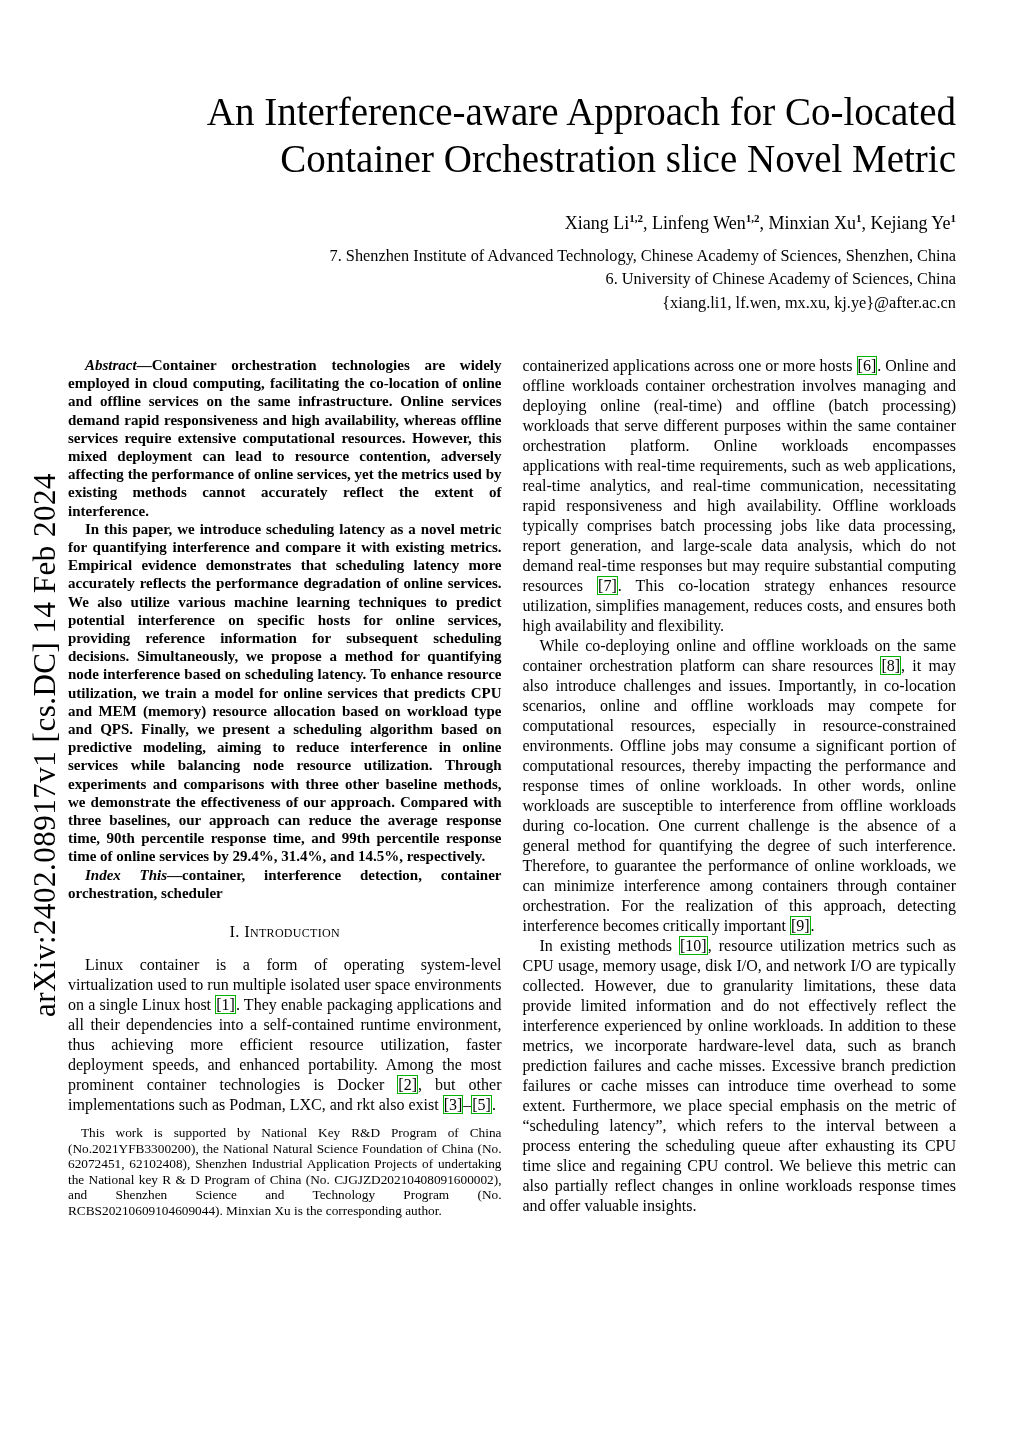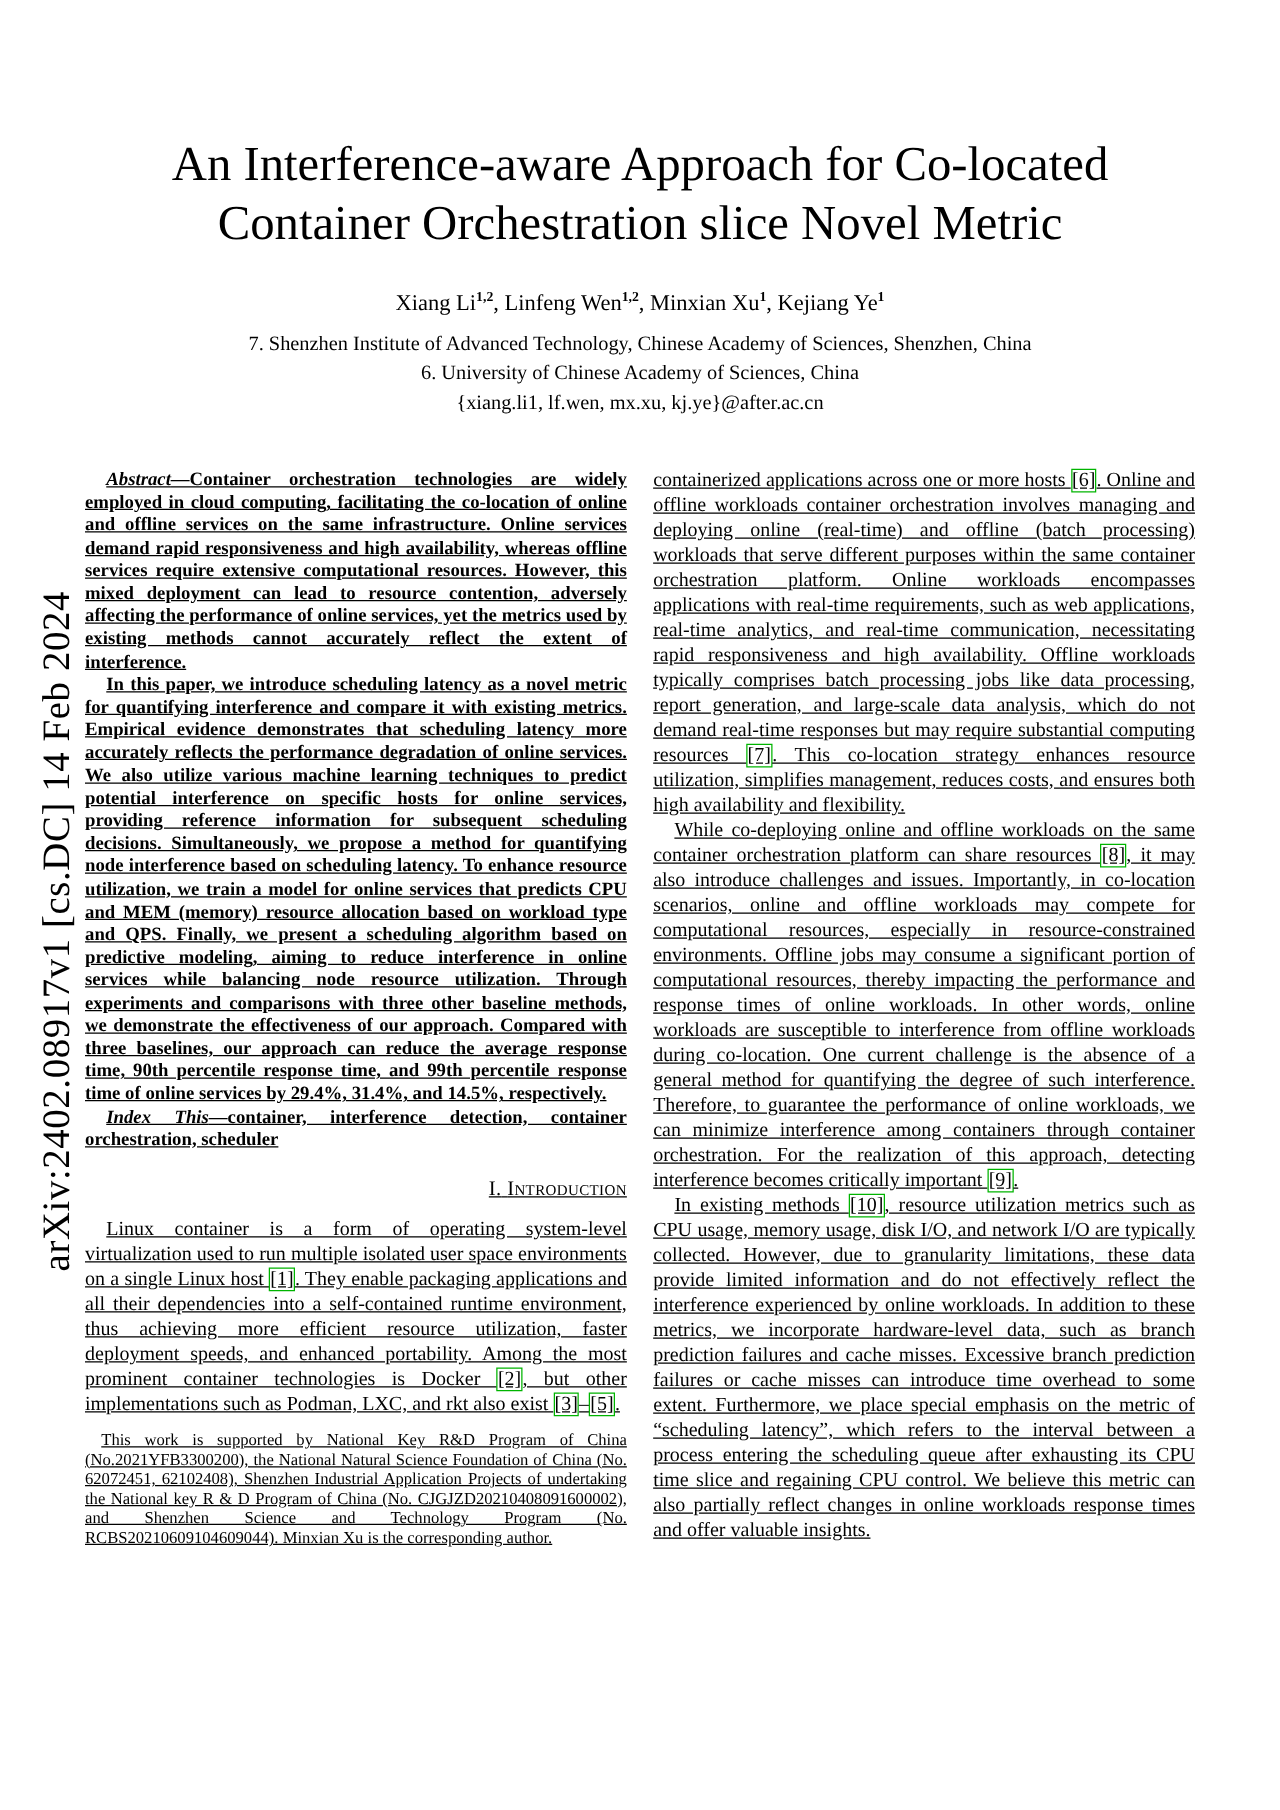--- a/index.html
+++ b/index.html
@@ -20,21 +20,21 @@
   .arxiv-side {
     position: absolute;
     top: 745px; left: 45px;
     transform: translate(-50%, -50%) rotate(-90deg);
     white-space: nowrap;
     font-size: 31px;
     letter-spacing: 0.5px;
     color: #000;
   }
   
-  .header { text-align: center; margin-top: 20px; }
+  .header { text-align: right; }
   .title {
     font-size: 39px;
     font-weight: 400;
     line-height: 47px;
     margin-bottom: 30px;
   }
   .authors {
     font-size: 18px;
     margin-bottom: 10px;
   }
@@ -52,35 +52,34 @@
   .columns {
     display: flex;
     gap: 21px;
     margin-top: 42px;
     align-items: flex-start;
   }
   .col {
     width: 433.5px;
     text-align: justify;
     hyphens: auto;
-    text-decoration: underline;
   }
   .col p {
     font-size: 16px;
     line-height: 20px;
   }
   .indent { text-indent: 17px; }
   .abstract, .indexterms {
     font-size: 15px !important;
     line-height: 18.2px !important;
     font-weight: bold;
   }
   .lead-italic { font-style: italic; font-weight: bold; }
   .section-heading {
-    text-align: right;
+    text-align: center;
     font-size: 16.5px;
     font-weight: 400;
     font-variant: small-caps;
     margin: 20px 0 13px 0;
     letter-spacing: 0.3px;
   }
   .footnote {
     margin-top: 10px;
     font-size: 13.3px !important;
     line-height: 15.6px !important;

